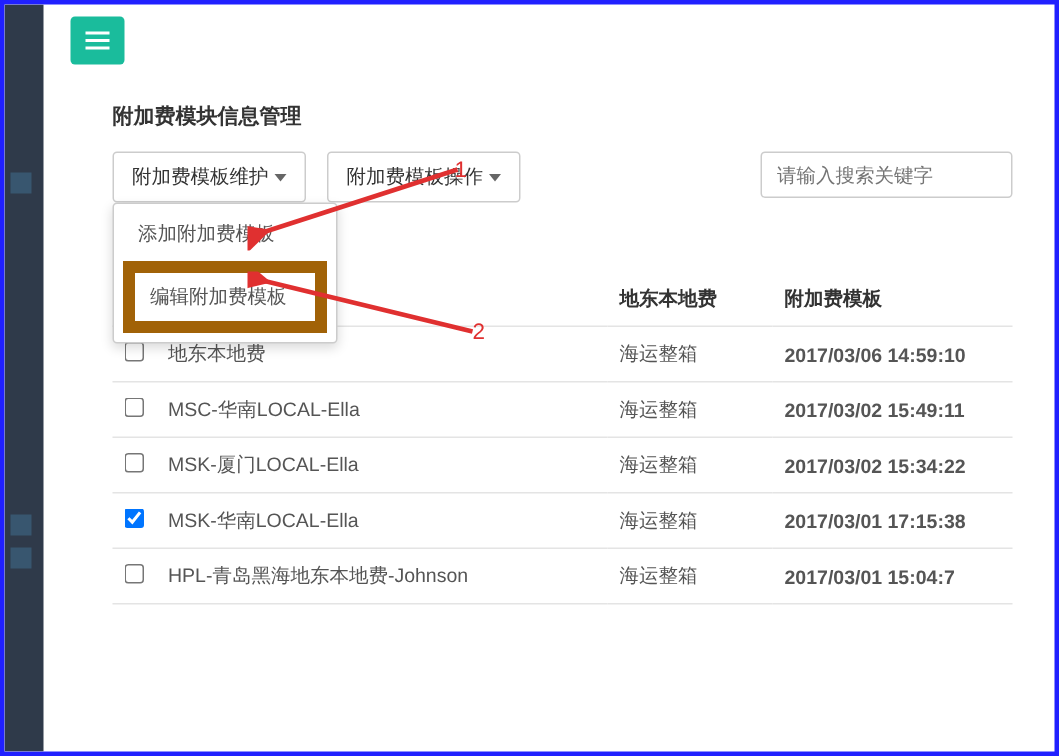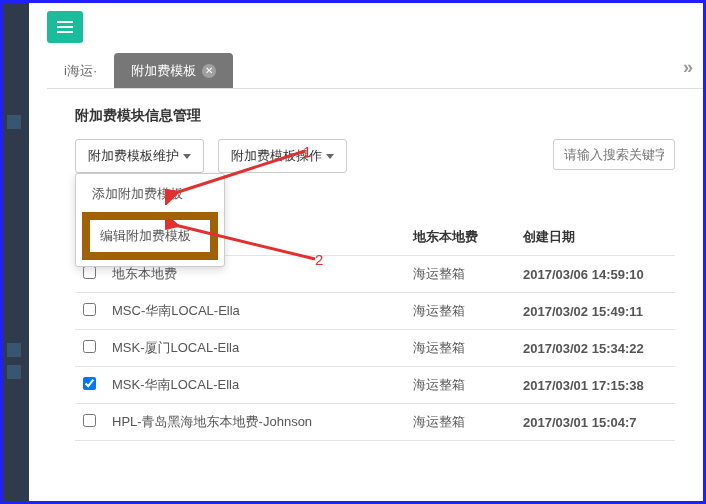--- a/index.html
+++ b/index.html
@@ -15,21 +15,21 @@
 .tab { padding: 8px 16px; color: #666; font-size: 13px; border: 1px solid transparent; border-bottom: none; cursor: pointer; display: flex; align-items: center; gap: 6px; }
 .tab.active { background: #777; color: #fff; border-radius: 4px 4px 0 0; }
 .closex { width: 14px; height: 14px; border-radius: 50%; background: rgba(255,255,255,.3); display: inline-flex; align-items: center; justify-content: center; font-size: 10px; line-height: 1; }
 .fwd { position: absolute; right: 10px; top: 6px; color: #999; font-size: 18px; cursor: pointer; font-weight: bold; }
 .content { margin-left: 44px; padding: 18px 28px 0 28px; }
 .pgtitle { font-size: 14px; font-weight: bold; color: #333; margin-bottom: 14px; }
 .toolbar { display: flex; align-items: flex-start; gap: 14px; margin-bottom: 6px; position: relative; }
 .btn { border: 1px solid #ccc; background: #fff; padding: 7px 12px; font-size: 13px; color: #333; border-radius: 3px; cursor: pointer; display: inline-flex; align-items: center; gap: 4px; }
 .caret { display: inline-block; width: 0; height: 0; border-left: 4px solid transparent; border-right: 4px solid transparent; border-top: 5px solid #666; }
 .searchbox { margin-left: auto; }
-.searchbox input { border: 1px solid #ccc; padding: 7px 10px; font-size: 13px; width: 122px; border-radius: 3px; color: #7f1d1d; }
+.searchbox input { border: 1px solid #ccc; padding: 7px 10px; font-size: 13px; width: 168px; border-radius: 3px; color: #7f1d1d; }
 .dropdown { position: absolute; top: 34px; left: 0; background: #fff; border: 1px solid #ccc; border-radius: 3px; box-shadow: 0 3px 8px rgba(0,0,0,.15); z-index: 10; min-width: 150px; padding: 4px 6px; }
 .dd-item { padding: 7px 10px; color: #555; cursor: pointer; font-size: 13px; }
 .dd-item.boxed { border: 8px solid #a16207; margin: 2px 0; }
 .annot-num { position: absolute; color: #e03030; font-size: 15px; font-weight: normal; z-index: 12; }
 .table { width: 100%; border-collapse: collapse; margin-top: 46px; }
 .table th, .table td { border-bottom: 1px solid #e4e4e4; padding: 9px 8px; text-align: left; font-size: 13px; color: #555; }
 .table th { color: #333; font-weight: bold; }
 .table th:first-child, .table td:first-child { width: 28px; text-align: center; }
 .col-type { width: 110px; }
 .col-date { width: 160px; color: #5a8fc9; font-weight: bold; }
@@ -44,30 +44,20 @@
   <div class="sidecar" style="top:112px;height:14px"></div>
   <div class="sidecar" style="top:340px;height:14px"></div>
   <div class="sidecar" style="top:362px;height:14px"></div>
 
   <div class="topbar">
     <div class="hamburger">
         <span></span>
       </div>
   </div>
 
-  <div class="tabsbar">
-    <div class="tab">
-        <span>i海运·</span>
-      </div>
-    <div class="tab active">
-      <span>附加费模板</span>
-      <span class="closex">✕</span>
-    </div>
-    <div class="fwd">»</div>
-  </div>
 
   <div class="content">
     <div class="pgtitle">附加费模块信息管理</div>
 
     <div class="toolbar">
       <div class="btn">
         <span>附加费模板维护</span>
         <span class="caret"></span>
       </div>
       <div class="btn">
@@ -103,21 +93,21 @@
         <input type="text" placeholder="请输入搜索关键字" style="">
       </div>
     </div>
 
     <table class="table">
       <thead>
         <tr>
           <th><input type="checkbox" style=""></th>
           <th></th>
           <th class="col-type">地东本地费</th>
-          <th class="col-date">创建日期</th>
+          <th class="col-date">附加费模板</th>
         </tr>
       </thead>
       <tbody id="tbody">
           <tr>
             <td><input type="checkbox" style=""></td>
             <td>地东本地费</td>
             <td class="col-type">海运整箱</td>
             <td class="col-date">2017/03/06 14:59:10</td>
           </tr>
           <tr>

